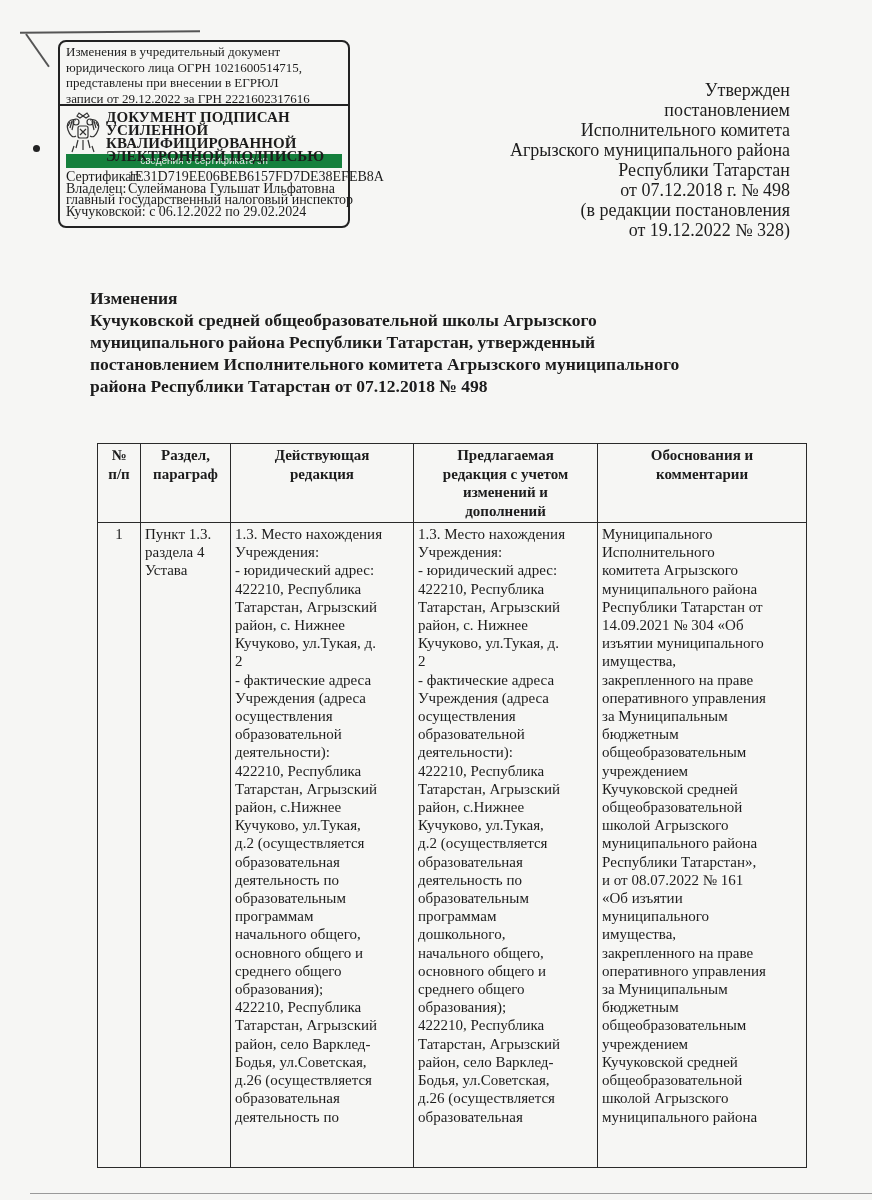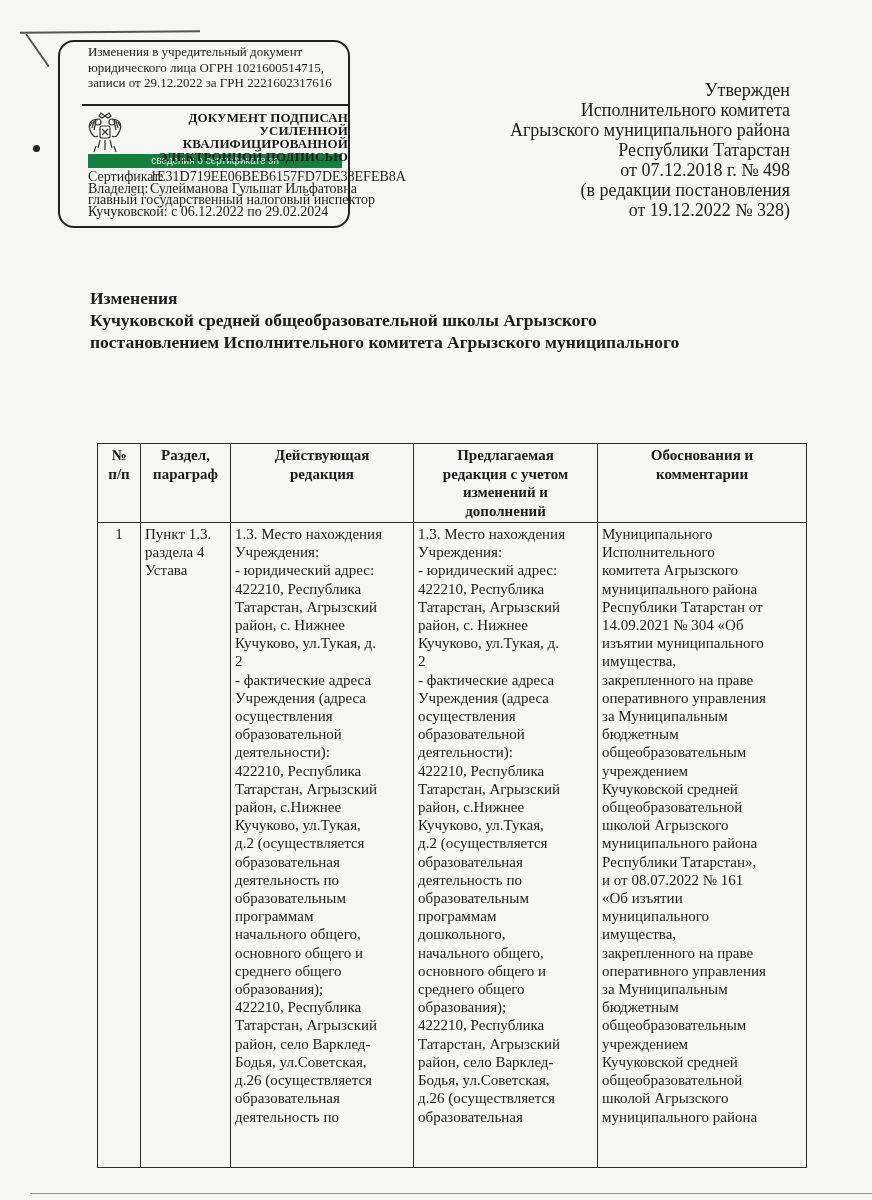--- a/index.html
+++ b/index.html
@@ -46,23 +46,22 @@
     }
 
     
     .stamp {
       position: absolute;
       left: 58px;
       top: 40px;
       width: 292px;
       height: 188px;
       border: 2px solid #222;
-      border-radius: 16px;
+      border-radius: 8px;
       box-sizing: border-box;
-      padding-left: 22px;
     }
     .stamp-top {
       padding: 2px 0 0 6px;
       font-size: 13px;
       line-height: 15.5px;
       height: 64px;
       box-sizing: border-box;
       border-bottom: 2px solid #222;
     }
     .stamp-top div { white-space: nowrap; }
@@ -75,23 +74,23 @@
       left: 4px;
       top: 4px;
       width: 38px;
       height: 44px;
     }
     .sign-title {
       position: absolute;
       left: 46px;
       right: 0;
       top: 5px;
-      text-align: right;
+      text-align: left;
       font-weight: bold;
-      font-size: 13px;
+      font-size: 15px;
       line-height: 13px;
       letter-spacing: 0.1px;
     }
     .cert-bar {
       margin: 0 6px 0 6px;
       background: #15803d;
       color: #e8e8e8;
       font-family: "Liberation Sans", "DejaVu Sans", sans-serif;
       font-size: 10px;
       line-height: 14px;
@@ -174,20 +173,21 @@
 <body>
 
 <div class="fold-line"></div>
 <div class="fold-diag"></div>
 <div class="dot-mark"></div>
 
 <div class="stamp">
   <div class="stamp-top">
     <div>Изменения в учредительный документ</div>
     <div>юридического лица ОГРН 1021600514715,</div>
+    <div>представлены при внесении в ЕГРЮЛ</div>
     <div>записи от 29.12.2022 за ГРН 2221602317616</div>
   </div>
   <div class="stamp-sign">
     <svg class="emblem" viewBox="0 0 38 44">
       <g fill="none" stroke="#333" stroke-width="1.2">
         <path d="M19 6 L15 3 L13 6 L16 8 Z"></path>
         <path d="M19 6 L23 3 L25 6 L22 8 Z"></path>
         <path d="M12 10 C5 8 2 14 4 20 C6 26 9 28 12 26"></path>
         <path d="M26 10 C33 8 36 14 34 20 C32 26 29 28 26 26"></path>
         <path d="M6 12 L4 16 M8 11 L6 18 M10 11 L8 20"></path>
@@ -216,32 +216,35 @@
     </div>
     <div class="row">главный государственный налоговый инспектор</div>
     <div class="row">
       <span>Кучуковской:</span> <span>с 06.12.2022 по 29.02.2024</span>
     </div>
   </div>
 </div>
 
 <div class="approval">
   <div>Утвержден</div>
+  <div>постановлением</div>
   <div>Исполнительного комитета</div>
   <div>Агрызского муниципального района</div>
   <div>Республики Татарстан</div>
   <div>от 07.12.2018 г. № 498</div>
   <div>(в редакции постановления</div>
   <div>от 19.12.2022 № 328)</div>
 </div>
 
 <div class="doc-title">
   <div>Изменения</div>
   <div>Кучуковской средней общеобразовательной школы Агрызского</div>
+  <div>муниципального района Республики Татарстан, утвержденный</div>
   <div>постановлением Исполнительного комитета Агрызского муниципального</div>
+  <div>района Республики Татарстан от 07.12.2018 № 498</div>
 </div>
 
 <table class="changes-table">
   <colgroup>
     <col style="width:43px">
     <col style="width:90px">
     <col style="width:183px">
     <col style="width:184px">
     <col style="width:209px">
   </colgroup>

